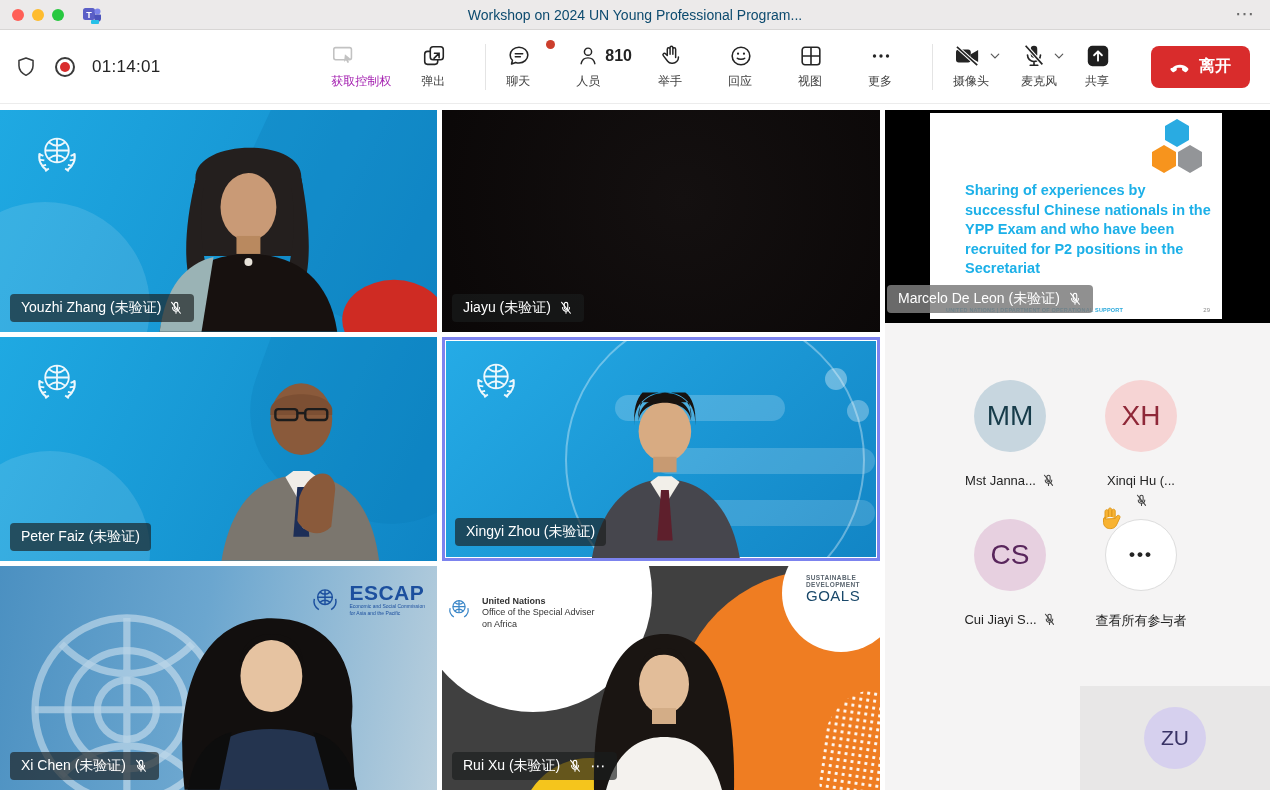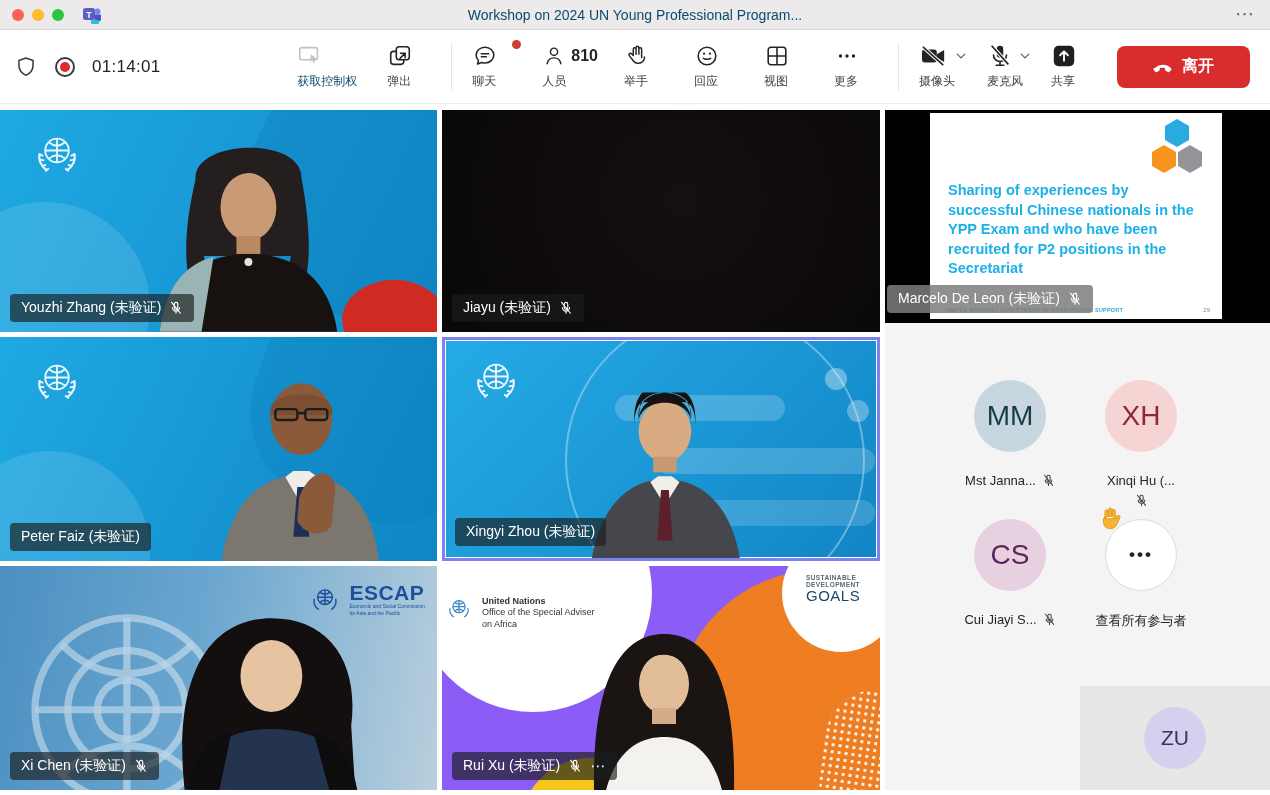--- a/index.html
+++ b/index.html
@@ -14,55 +14,55 @@
   .win-title { position:absolute; left:0; right:0; top:0; height:30px; line-height:30px; text-align:center; font-size:14px; color:#0c4a6e; font-weight:500; }
   .win-more { position:absolute; right:16px; top:2px; font-size:19px; color:#6b6b6b; cursor:default; }
 
   
   .toolbar { position:absolute; left:0; top:30px; width:1270px; height:74px; background:#fff; border-bottom:1px solid #ececec; display:flex; align-items:center; padding:0 14px; }
   .tb-left { display:flex; align-items:center; gap:15px; }
   .timer { font-size:17px; color:#242424; letter-spacing:.3px; }
   .sp { flex:1; }
   .tb-btn { display:flex; flex-direction:column; gap:4px; color:#424242; cursor:pointer; min-width:44px; }
   .tb-btn .lab { font-size:12px; white-space:nowrap; }
-  .tb-btn.disabled { color:#0c4a6e; }
+  .tb-btn.disabled { color:#a21caf; }
   .tb-btn .ic-row { display:flex; align-items:center; gap:6px; height:26px; }
   .tb-div { width:1px; height:46px; background:#e4e4e4; margin:0 20px; }
   .icwrap { position:relative; height:26px; display:flex; align-items:center; }
   .chat-dot { position:absolute; top:-3px; right:-5px; width:9px; height:9px; border-radius:50%; background:#cc3e2c; }
   .ppl-count { font-size:16px; font-weight:bold; color:#242424; margin-left:5px; }
-  .leave-btn { margin-left:22px; margin-right:6px; background:#d92c2c; color:#fff; border:none; border-radius:8px; height:42px; padding:0 36px; display:flex; align-items:center; gap:9px; font-size:16px; font-weight:bold; font-family:inherit; cursor:pointer; }
+  .leave-btn { margin-left:22px; margin-right:6px; background:#d92c2c; color:#fff; border:none; border-radius:8px; height:42px; padding:0 19px; display:flex; align-items:center; gap:9px; font-size:16px; font-weight:bold; font-family:inherit; cursor:pointer; }
   .g1{ display:flex; align-items:center; gap:30px; }
   .g2{ display:flex; align-items:center; gap:26px; }
   .g3{ display:flex; align-items:center; gap:20px; }
 
   
   .tile { position:absolute; overflow:hidden; background:#1a9fda; }
   .tile.t-a{ left:0;   top:110px; width:437px; height:222px; background:linear-gradient(115deg,#1fa9e2,#1189c9); }
   .tile.t-b{ left:442px;top:110px; width:438px; height:222px; background:radial-gradient(circle at 55% 40%, #141010, #0a0707); }
   .tile.t-c{ left:885px;top:110px; width:385px; height:213px; background:#000; }
   .tile.t-d{ left:0;   top:337px; width:437px; height:224px; background:linear-gradient(115deg,#1fa9e2,#0f85c5); }
   .tile.t-e{ left:442px;top:337px; width:438px; height:224px; background:linear-gradient(135deg,#25abe6,#1285c5); border:3px solid #7c83ee; box-shadow: inset 0 0 0 1px #fff; }
   .tile.t-f{ left:0;   top:566px; width:437px; height:224px; background:linear-gradient(100deg,#4b90c1 0%,#6ba6cf 45%,#b9cfdd 100%); }
-  .tile.t-g{ left:442px;top:566px; width:438px; height:224px; background:#8b5cf6; }
+  .tile.t-g{ left:442px;top:566px; width:438px; height:224px; background:#404040; }
 
   .person-svg{ position:absolute; left:0; top:0; width:100%; height:100%; }
   .un-logo { position:absolute; left:28px; top:16px; width:58px; height:58px; opacity:.92; }
 
   .nametag { position:absolute; left:10px; bottom:10px; display:inline-flex; align-items:center; gap:8px; background:rgba(26,29,29,.66); color:#fff; font-size:14px; padding:5px 11px; border-radius:4px; white-space:nowrap; }
   .nametag.gray { background:rgba(125,125,125,.85); left:2px; bottom:10px; }
   .nametag .ovf { font-size:15px; letter-spacing:1px; }
 
   
   .deco { position:absolute; }
 
   
   .slide { position:absolute; left:45px; right:48px; top:3px; bottom:4px; background:#fff; }
   .hexes { position:absolute; right:14px; top:4px; }
-  .slide-title { position:absolute; left:18px; top:68px; width:252px; color:#1cb0e8; font-weight:bold; font-size:14.5px; line-height:1.35; }
+  .slide-title { position:absolute; left:35px; top:68px; width:252px; color:#1cb0e8; font-weight:bold; font-size:14.5px; line-height:1.35; }
   .slide-footer { position:absolute; left:16px; bottom:6px; font-size:5.5px; color:#2aa9dc; font-weight:bold; letter-spacing:.2px; }
   .slide-page { position:absolute; right:12px; bottom:6px; font-size:6px; color:#8a8a8a; }
 
   
   .escap { position:absolute; right:12px; top:16px; display:flex; align-items:flex-start; gap:6px; }
   .escap .txt .nm { font-size:21px; font-weight:bold; color:#1c4f9e; letter-spacing:.5px; line-height:1; }
   .escap .txt .tg { font-size:5px; color:#1c4f9e; line-height:1.3; }
 
   
   .osaa-circle { position:absolute; left:-28px; top:-92px; width:238px; height:238px; border-radius:50%; background:#fff; }

